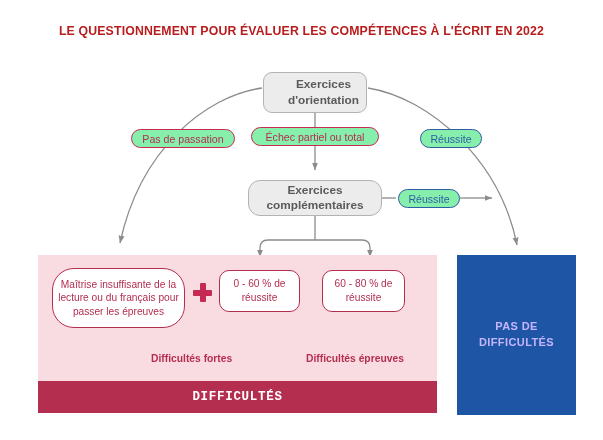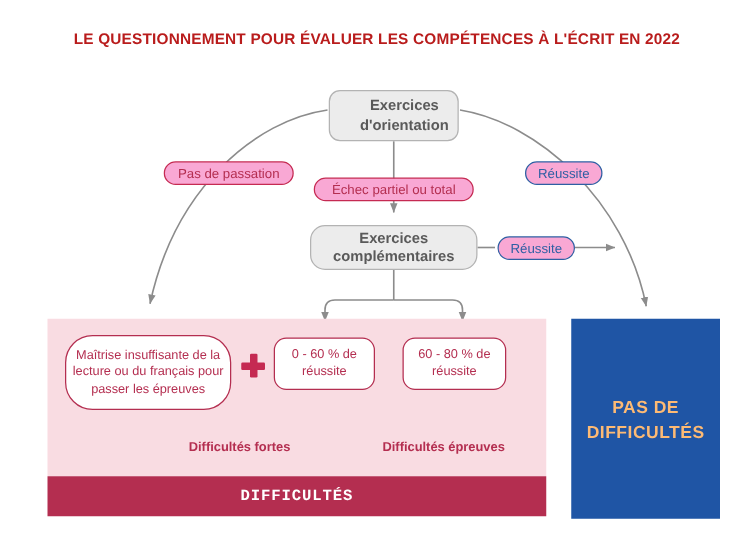--- a/index.html
+++ b/index.html
@@ -31,52 +31,52 @@
   .panel-bar{
     position:absolute;left:38px;top:381px;width:399px;height:32px;
     background:#b42e50;
     color:#ffffff;
     font-size:12.5px;font-weight:bold;letter-spacing:.7px;
     display:flex;align-items:center;justify-content:center;font-family:Liberation Mono, monospace;
   }
   .panel-blue{
     position:absolute;left:457px;top:255px;width:119px;height:160px;
     background:#1f55a5;
-    color:#fdba74;
-    font-size:14px;font-weight:bold;letter-spacing:.4px;line-height:1.45;
+    color:#c4b5fd;
+    font-size:11px;font-weight:bold;letter-spacing:.4px;line-height:1.45;
     display:flex;align-items:center;justify-content:center;text-align:center;
   }
 
   
   .node-grey{
     position:absolute;
     background:#ececec;
     border:1.4px solid #b3b3b3;
     border-radius:9px;
     color:#5a5a5a;
     font-size:11.8px;font-weight:bold;line-height:1.28;
     display:flex;align-items:center;justify-content:center;text-align:center;
     box-sizing:border-box;
   }
   #node-orientation{left:263px;top:72px;width:104px;height:41px;padding-left:17px;}
   #node-complementaires{left:248px;top:180px;width:134px;height:36px;border-radius:12px;}
 
   
   .pill{
     position:absolute;
-    background:#f9a8d4;
+    background:#86efac;
     border-radius:20px;
     font-size:10.6px;
     display:flex;align-items:center;justify-content:center;
     box-sizing:border-box;white-space:nowrap;
   }
   .pill.red{border:1.3px solid #c52a52;color:#b42e50;}
   .pill.blue{border:1.3px solid #2e5fa3;color:#2e5fa3;}
   #pill-pas{left:131px;top:129px;width:104px;height:19px;}
-  #pill-echec{left:251px;top:142px;width:128px;height:19px;}
+  #pill-echec{left:251px;top:127px;width:128px;height:19px;}
   #pill-reussite-top{left:420px;top:129px;width:62px;height:19px;}
   #pill-reussite-mid{left:398px;top:189px;width:62px;height:19px;}
 
   
   .box-red{
     position:absolute;
     background:#ffffff;
     border:1.4px solid #b42e50;
     border-radius:10px;
     color:#b42e50;

